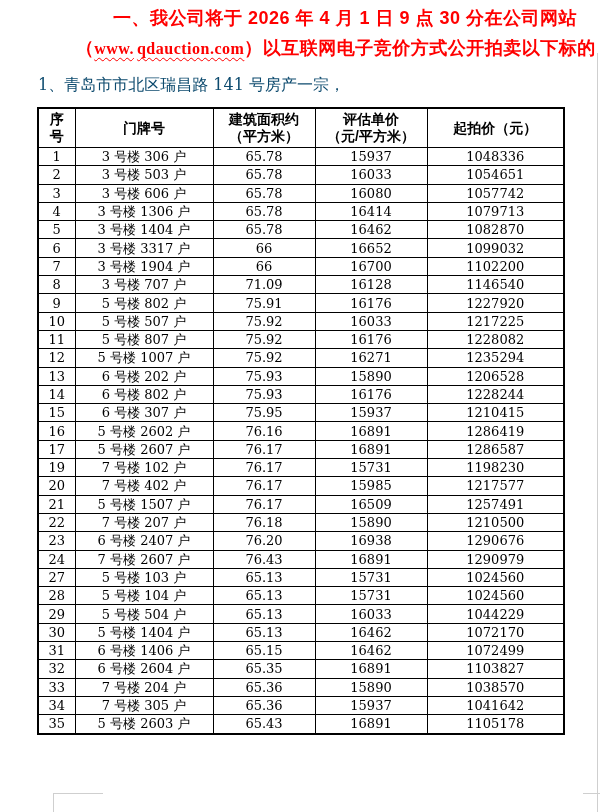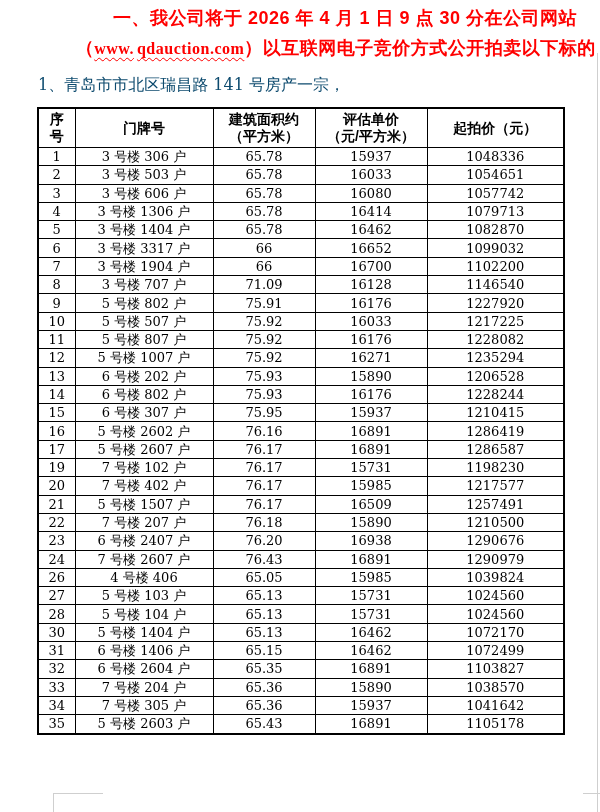--- a/index.html
+++ b/index.html
@@ -268,44 +268,44 @@
 
         <tr>
           <td>24</td>
           <td>7 号楼 2607 户</td>
           <td>76.43</td>
           <td>16891</td>
           <td>1290979</td>
         </tr>
 
 
-        <tr>
-          <td>26</td>
-          <td>4 号楼 406</td>
-          <td>65.05</td>
-          <td>15985</td>
-          <td>1039824</td>
-        </tr>
 
         <tr>
           <td>27</td>
           <td>5 号楼 103 户</td>
           <td>65.13</td>
           <td>15731</td>
           <td>1024560</td>
         </tr>
 
         <tr>
           <td>28</td>
           <td>5 号楼 104 户</td>
           <td>65.13</td>
           <td>15731</td>
           <td>1024560</td>
         </tr>
 
+        <tr>
+          <td>29</td>
+          <td>5 号楼 504 户</td>
+          <td>65.13</td>
+          <td>16033</td>
+          <td>1044229</td>
+        </tr>
 
         <tr>
           <td>30</td>
           <td>5 号楼 1404 户</td>
           <td>65.13</td>
           <td>16462</td>
           <td>1072170</td>
         </tr>
 
         <tr>

